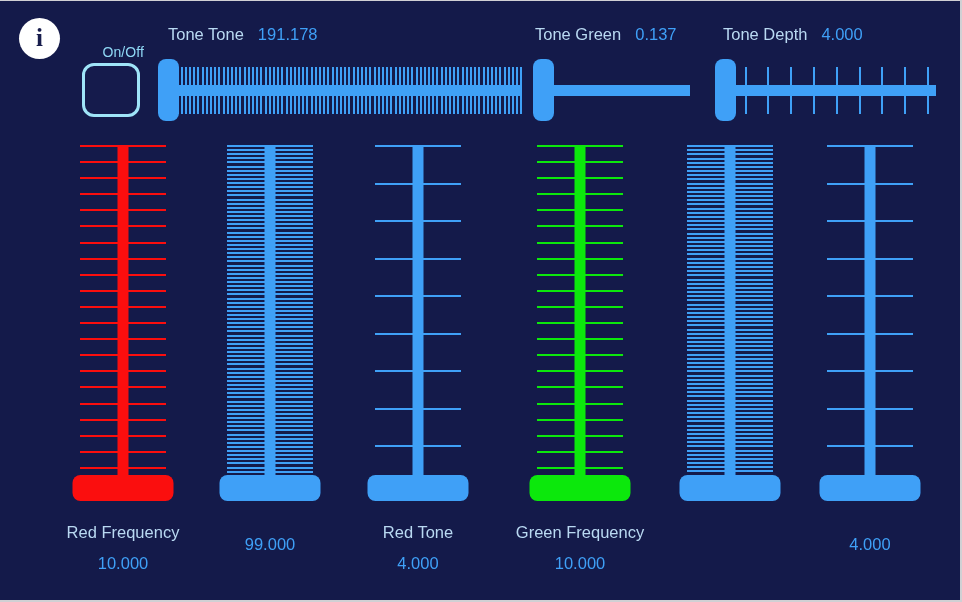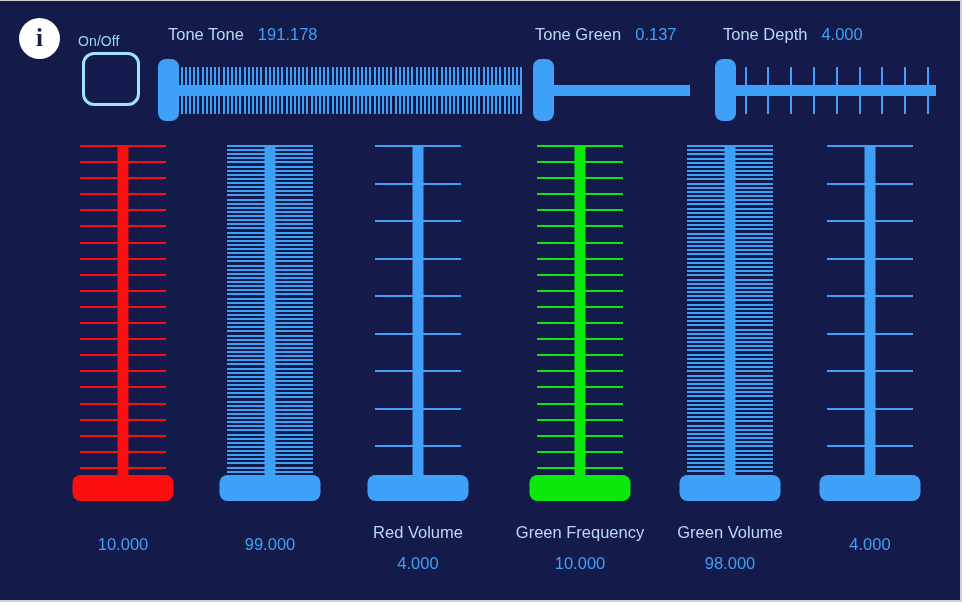--- a/index.html
+++ b/index.html
@@ -42,23 +42,23 @@
     font-size: 25px;
     line-height: 1;
     font-family: "Liberation Serif", serif;
     transform: translateY(-1px);
   }
 
   
   #onoff-wrap {
     position: absolute;
     left: 78px;
-    top: 32px;
+    top: 43px;
     width: 66px;
-    text-align: left;
+    text-align: right;
   }
   #onoff-label {
     color: #8fd8f5;
     font-size: 14px;
     line-height: 16px;
     letter-spacing: .1px;
   }
   #onoff-button {
     margin: 3px auto 0 auto;
     width: 58px;
@@ -353,20 +353,21 @@
             <i style="top: 258px; background: rgb(251, 14, 14);"></i>
             <i style="top: 274px; background: rgb(251, 14, 14);"></i>
             <i style="top: 290px; background: rgb(251, 14, 14);"></i>
             <i style="top: 306px; background: rgb(251, 14, 14);"></i>
             <i style="top: 322px; background: rgb(251, 14, 14);"></i>
           </div>
           <div class="stem" style="background: rgb(251, 14, 14);"></div>
           <div class="vhandle" style="background: rgb(251, 14, 14);"></div>
         </div>
         <div class="vcaption">
+          <span class="name">Red Frequency</span>
           <span class="val">10.000</span>
         </div>
       </div>
       <div class="vcol" style="left: 195px;">
         <div class="vslider">
           <div class="vticks">
             <i style="top: 0px; background: rgb(63, 160, 247);"></i>
             <i style="top: 4px; background: rgb(63, 160, 247);"></i>
             <i style="top: 8px; background: rgb(63, 160, 247);"></i>
             <i style="top: 12px; background: rgb(63, 160, 247);"></i>
@@ -466,21 +467,21 @@
             <i style="top: 150px; background: rgb(63, 160, 247);"></i>
             <i style="top: 188px; background: rgb(63, 160, 247);"></i>
             <i style="top: 225px; background: rgb(63, 160, 247);"></i>
             <i style="top: 263px; background: rgb(63, 160, 247);"></i>
             <i style="top: 300px; background: rgb(63, 160, 247);"></i>
           </div>
           <div class="stem" style="background: rgb(63, 160, 247);"></div>
           <div class="vhandle" style="background: rgb(63, 160, 247);"></div>
         </div>
         <div class="vcaption">
-          <span class="name">Red Volume</span>
+          <span class="name">Red Tone</span>
           <span class="val">4.000</span>
         </div>
       </div>
       <div class="vcol" style="left: 505px;">
         <div class="vslider">
           <div class="vticks">
             <i style="top: 0px; background: rgb(12, 232, 12);"></i>
             <i style="top: 16px; background: rgb(12, 232, 12);"></i>
             <i style="top: 32px; background: rgb(12, 232, 12);"></i>
             <i style="top: 48px; background: rgb(12, 232, 12);"></i>
@@ -591,24 +592,20 @@
             <i style="top: 313px; background: rgb(63, 160, 247);"></i>
             <i style="top: 317px; background: rgb(63, 160, 247);"></i>
             <i style="top: 321px; background: rgb(63, 160, 247);"></i>
             <i style="top: 325px; background: rgb(63, 160, 247);"></i>
             <i style="top: 330px; background: rgb(63, 160, 247);"></i>
             <i style="top: 334px; background: rgb(63, 160, 247);"></i>
           </div>
           <div class="stem" style="background: rgb(63, 160, 247);"></div>
           <div class="vhandle" style="background: rgb(63, 160, 247);"></div>
         </div>
-        <div class="vcaption">
-          <span class="name">Green Volume</span>
-          <span class="val">98.000</span>
-        </div>
       </div>
       <div class="vcol" style="left: 795px;">
         <div class="vslider">
           <div class="vticks">
             <i style="top: 0px; background: rgb(63, 160, 247);"></i>
             <i style="top: 38px; background: rgb(63, 160, 247);"></i>
             <i style="top: 75px; background: rgb(63, 160, 247);"></i>
             <i style="top: 113px; background: rgb(63, 160, 247);"></i>
             <i style="top: 150px; background: rgb(63, 160, 247);"></i>
             <i style="top: 188px; background: rgb(63, 160, 247);"></i>

